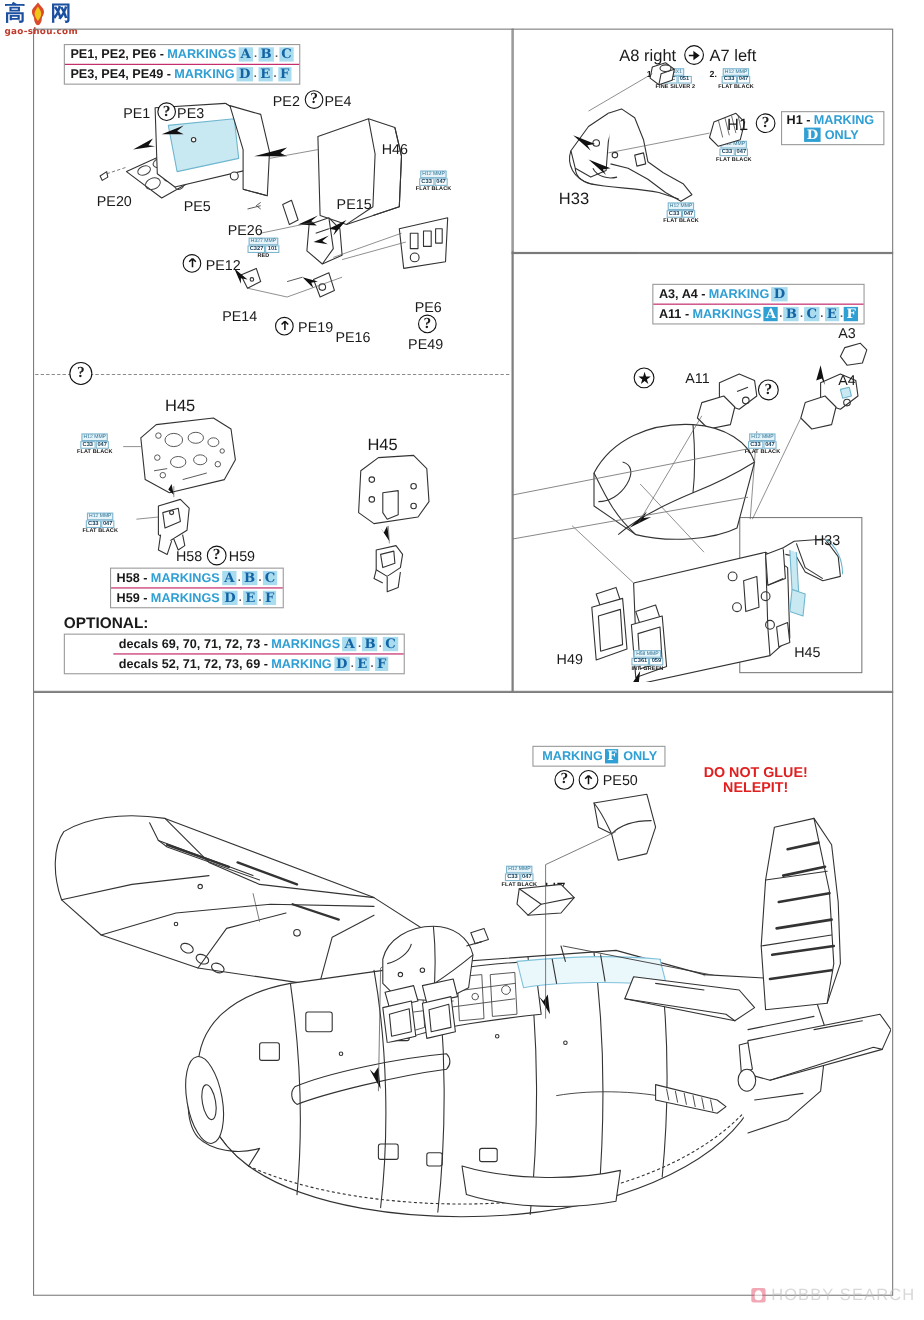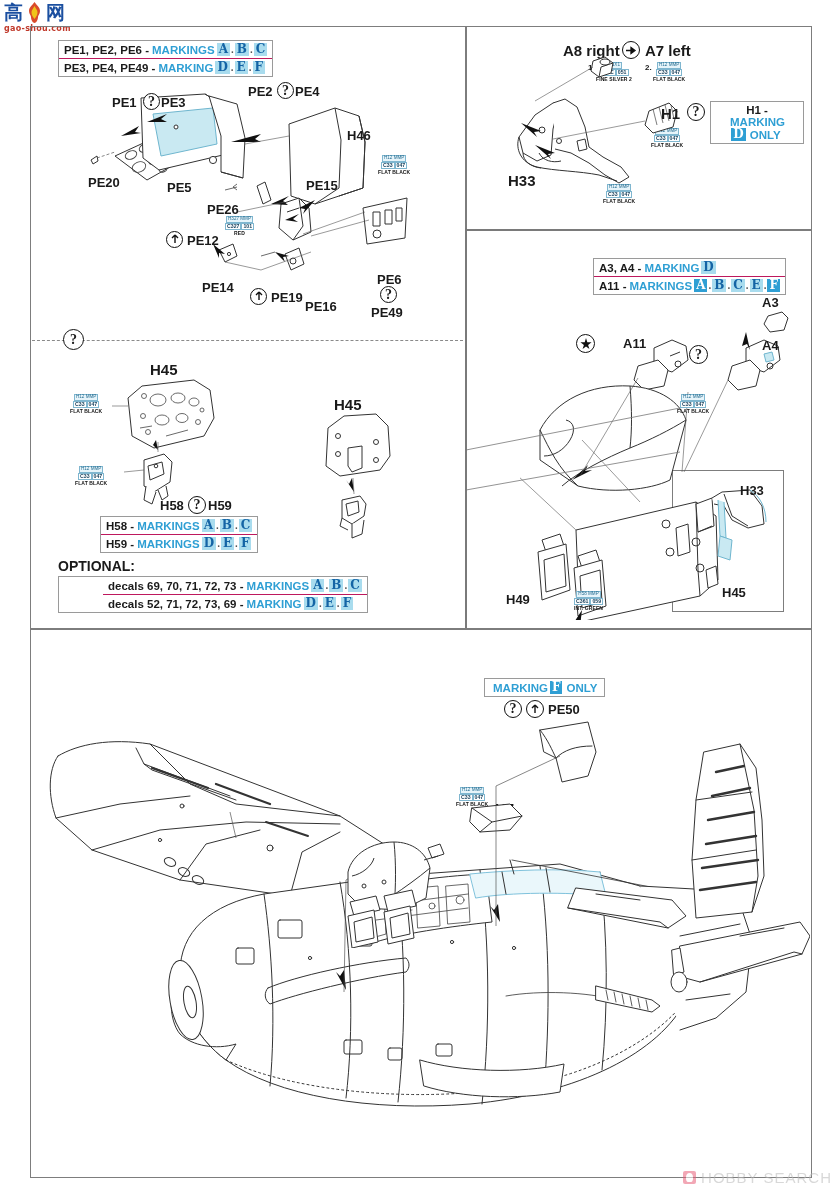--- a/index.html
+++ b/index.html
@@ -23,21 +23,21 @@
   .wm-bottom .hs-mark::after{content:"";position:absolute;left:3px;top:2px;width:7px;height:9px;
         background:#fff;border-radius:50% 50% 40% 40%;}
   .wm-bottom .hs-text{font-size:15px;letter-spacing:1px;color:#b9b9b9;font-weight:500;}
   .wm-line{position:absolute;right:8px;bottom:20px;width:200px;height:1px;background:#9a9a9a;z-index:-1;}
 
   
   .frame{position:absolute;border:1px solid #7d7d7d;}
   .divider-dashed{position:absolute;border-top:1px dashed #8a8a8a;}
 
   
-  .lbl{position:absolute;font-weight:bold;white-space:nowrap;}
+  .lbl{position:absolute;font-weight:normal;white-space:nowrap;}
   .lbl-lg{font-size:15px;}
   .lbl-md{font-size:13px;}
 
   
   .legend{position:absolute;border:1px solid #9a9a9a;background:#fff;padding:0;}
   .legend .row{display:flex;align-items:center;padding:2px 5px 2px 5px;font-size:11.5px;font-weight:bold;white-space:nowrap;}
   .legend .row + .row{border-top:1px solid #be185d;}
   .legend .mk{color:#2f9fd4;font-weight:bold;margin-left:3px;margin-right:2px;}
   .mkbox{display:inline-block;background:#a9dcee;color:#1464a5;font-weight:bold;
          font-family:"DejaVu Serif",serif;font-size:12px;line-height:13px;
@@ -340,21 +340,21 @@
         <path d="M152 66 L60 84"></path>
       </g>
     </svg>
   </div>
 
   <span class="lbl lbl-lg" style="left:661px;top:105px;">H1</span>
   <div class="circ q" style="left:687px;top:103px;width:18px;height:18px;">?</div>
   <span class="lbl lbl-lg" style="left:508px;top:172px;">H33</span>
 
   <div class="legend" style="left:710px;top:101px;width:92px;">
-    <div class="row" style="border:none;padding:2px 4px 0 4px;flex-direction:column;">
+    <div class="row" style="border:none;padding:2px 4px 0 4px;">
       <span>H1 -</span>
       <span class="mk">MARKING</span>
     </div>
     <div class="row" style="border:none;padding:0 4px 2px 4px;justify-content:center;">
       <span class="mkbox solid">D</span>
       <span class="mk" style="margin-left:4px;">ONLY</span>
     </div>
   </div>
 
   <span class="lbl lbl-lg" style="left:150px;top:361px;">H45</span>
@@ -629,20 +629,24 @@
   </div>
 
   <div class="circ q" style="left:504px;top:700px;width:18px;height:18px;">?</div>
   <div class="sym-glue" style="left:526px;top:700px;width:18px;height:18px;">
     <svg width="10" height="11" viewBox="0 0 10 11">
         <path d="M5 1 L5 9 M5 1 L2 4 M5 1 L8 4" stroke="#111" stroke-width="1.4" fill="none"></path>
       </svg>
   </div>
   <span class="lbl lbl-md" style="left:548px;top:702px;">PE50</span>
 
+  <div class="donotglue" style="left:602px;top:695px;width:170px;">
+    <span>DO NOT GLUE!</span><br>
+    <span>NELEPIT!</span>
+  </div>
 
   <div class="paint" style="left:456px;top:787px;">
     <div class="pr1">
         <span class="pc">H12 MMP</span>
       </div>
     <div class="pr2">
         <span class="pc2">C33</span>
         <span class="pc2">047</span>
       </div>
     <div class="pname">FLAT BLACK</div>

